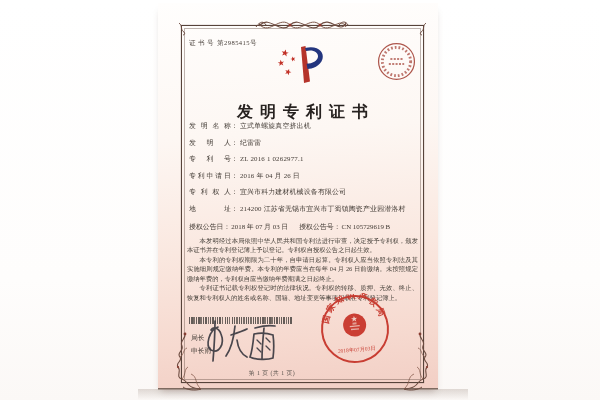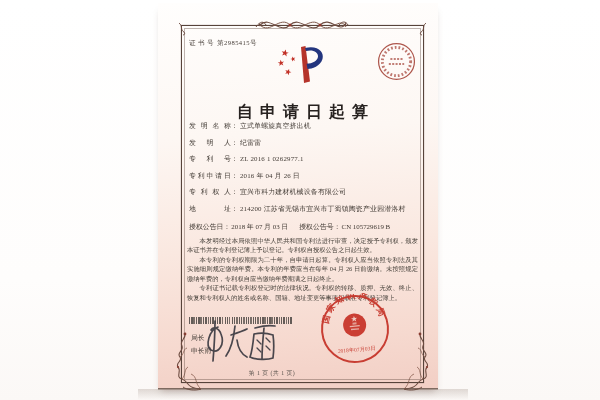--- a/index.html
+++ b/index.html
@@ -106,21 +106,21 @@
         <g fill="#c23127">
           <path transform="translate(8,8) rotate(12)" d="M0,-3.6 L1,-1.1 L3.6,-1.1 L1.5,.5 L2.3,3 L0,1.5 L-2.3,3 L-1.5,.5 L-3.6,-1.1 L-1,-1.1 Z"></path>
           <path transform="translate(4,18) rotate(-8)" d="M0,-3.2 L.9,-1 L3.2,-1 L1.3,.4 L2,2.7 L0,1.3 L-2,2.7 L-1.3,.4 L-3.2,-1 L-.9,-1 Z"></path>
           <path transform="translate(11,27) rotate(20)" d="M0,-3.2 L.9,-1 L3.2,-1 L1.3,.4 L2,2.7 L0,1.3 L-2,2.7 L-1.3,.4 L-3.2,-1 L-.9,-1 Z"></path>
           <path transform="translate(16,14) rotate(-15) scale(.8)" d="M0,-3.2 L.9,-1 L3.2,-1 L1.3,.4 L2,2.7 L0,1.3 L-2,2.7 L-1.3,.4 L-3.2,-1 L-.9,-1 Z"></path>
         </g>
         <path d="M24,2 L28.5,1 L33,36.5 L27,38 Z" fill="#b5342b"></path>
         <path d="M28,3 C41,0 47.5,7 45.5,14 C43.5,21 35,24 30.5,24 L29.6,18.8 C35.5,18.6 40.5,16 41,11.8 C41.5,6.8 35.5,4.2 29,6 Z" fill="#23357e"></path>
       </svg>
 
-      <div class="title">自申请日起算</div>
+      <div class="title">发明专利证书</div>
 
       <div class="fields">
         <div class="frow">
           <span class="flabel">发明名称</span>
             <span class="colon">：</span>
             <span class="fvalue">立式单螺旋真空挤出机</span>
         </div>
         <div class="frow">
           <span class="flabel">发明人</span>
             <span class="colon">：</span>

